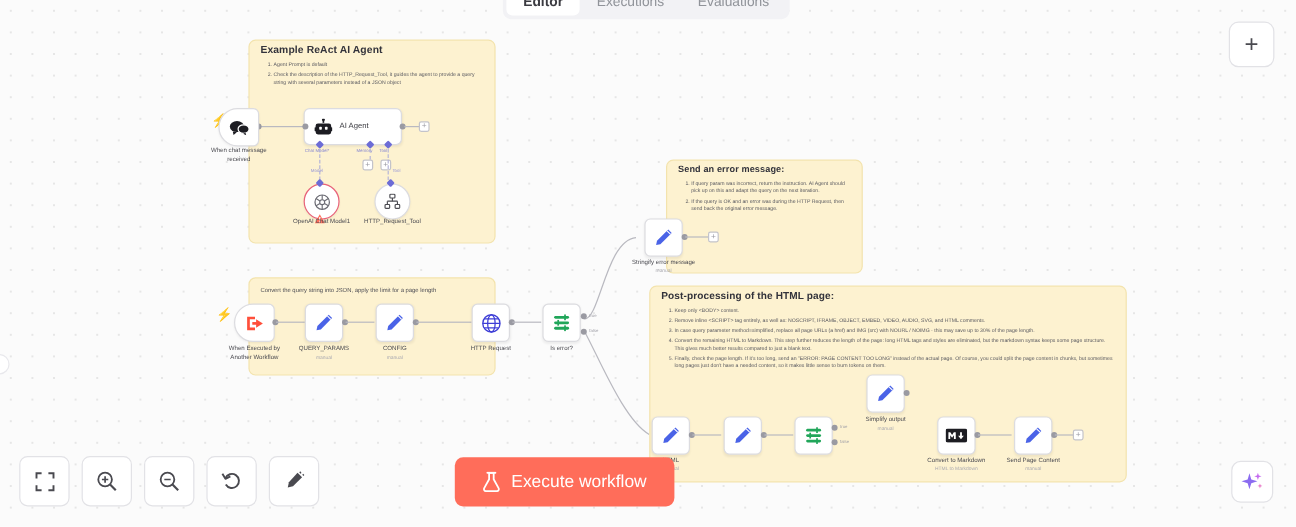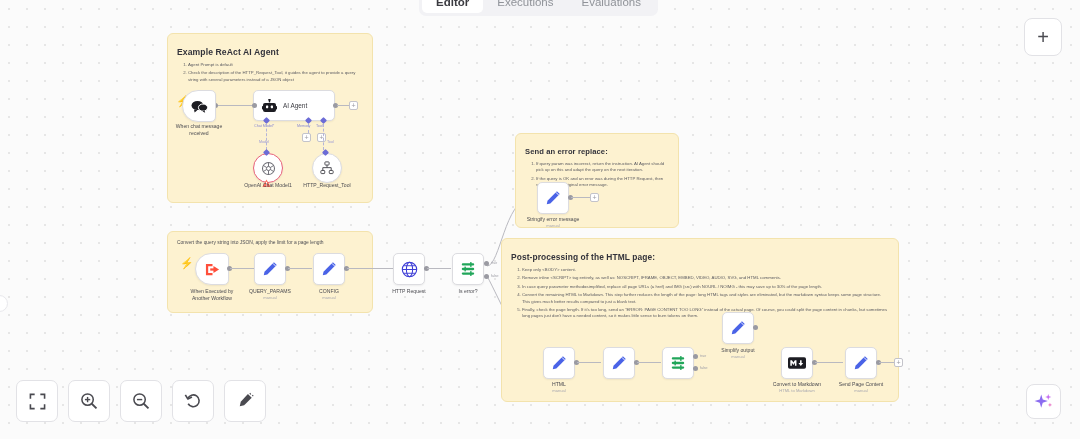--- a/index.html
+++ b/index.html
@@ -32,21 +32,22 @@
     cursor: pointer;
   }
   .tab.active { background: #ffffff; color: #3b3b41; font-weight: 600; }
 
   
   .sticky {
     position: absolute;
     background: #fdf2d0;
     border: 1px solid #f3e3ad;
     border-radius: 6px;
-    padding: 13px 9px;
+    padding: 2px 9px;
+    margin-left: 40px;
   }
   .sticky h3 {
     margin: 0 0 5px 0;
     font-size: 8.6px; font-weight: 700; color: #33333b; letter-spacing: .1px;
   }
   .sticky ol {
     margin: 0; padding-left: 11px;
     font-size: 4.3px; line-height: 6.4px; color: #5a5a60;
   }
   .sticky ol li { margin-bottom: 2px; }
@@ -217,21 +218,21 @@
       <li>Agent Prompt is default</li>
       <li>Check the description of the HTTP_Request_Tool, it guides the agent to provide a query string with several parameters instead of a JSON object</li>
     </ol>
   </div>
 
   <div class="sticky" id="note-convert">
     <p class="one-line">Convert the query string into JSON, apply the limit for a page length</p>
   </div>
 
   <div class="sticky" id="note-error">
-    <h3 style="font-size:7.6px">Send an error replace:</h3>
+    <h3 style="font-size:7.6px">Send an error message:</h3>
     <ol>
       <li>If query param was incorrect, return the instruction. AI Agent should pick up on this and adapt the query on the next iteration.</li>
       <li>If the query is OK and an error was during the HTTP Request, then send back the original error message.</li>
     </ol>
   </div>
 
   <div class="sticky" id="note-post">
     <h3 style="font-size:8.4px">Post-processing of the HTML page:</h3>
     <ol>
       <li>Keep only &lt;BODY&gt; content.</li>
@@ -507,20 +508,27 @@
     </div>
     <div class="tbtn">
       <svg width="18" height="18" viewBox="0 0 19 19">
         <path d="M12.6 2 L16.6 6 L8.6 14 L4 15 L5 10.4 Z" fill="#4a4a50"></path>
         <line x1="14.6" y1="1.2" x2="15.6" y2="2.6" stroke="#4a4a50" stroke-width="1.2"></line>
         <line x1="17.2" y1="3.4" x2="18.2" y2="4.4" stroke="#4a4a50" stroke-width="1.2"></line>
       </svg>
     </div>
   </div>
 
+  <div class="exec-btn">
+    <svg width="15" height="17" viewBox="0 0 15 17">
+      <path d="M5.6 1 L5.6 6.4 L1.4 14 A1.6 1.6 0 0 0 2.8 16.2 L12.2 16.2 A1.6 1.6 0 0 0 13.6 14 L9.4 6.4 L9.4 1 Z" fill="none" stroke="#ffffff" stroke-width="1.5" stroke-linejoin="round"></path>
+      <line x1="4.2" y1="1" x2="10.8" y2="1" stroke="#ffffff" stroke-width="1.6" stroke-linecap="round"></line>
+    </svg>
+    <span>Execute workflow</span>
+  </div>
 
 
   <div class="add-btn">+</div>
 
   <div class="ai-btn">
     <svg width="19" height="19" viewBox="0 0 20 20">
       <path d="M7.6 2.6 L9.2 8 L14.6 9.6 L9.2 11.2 L7.6 16.6 L6 11.2 L0.6 9.6 L6 8 Z" fill="#8b6cf0"></path>
       <path d="M15 2 L15.8 4.4 L18.2 5.2 L15.8 6 L15 8.4 L14.2 6 L11.8 5.2 L14.2 4.4 Z" fill="#c56cf0"></path>
       <path d="M16.8 11.4 L17.4 13 L19 13.6 L17.4 14.2 L16.8 15.8 L16.2 14.2 L14.6 13.6 L16.2 13 Z" fill="#e879c7"></path>
     </svg>

